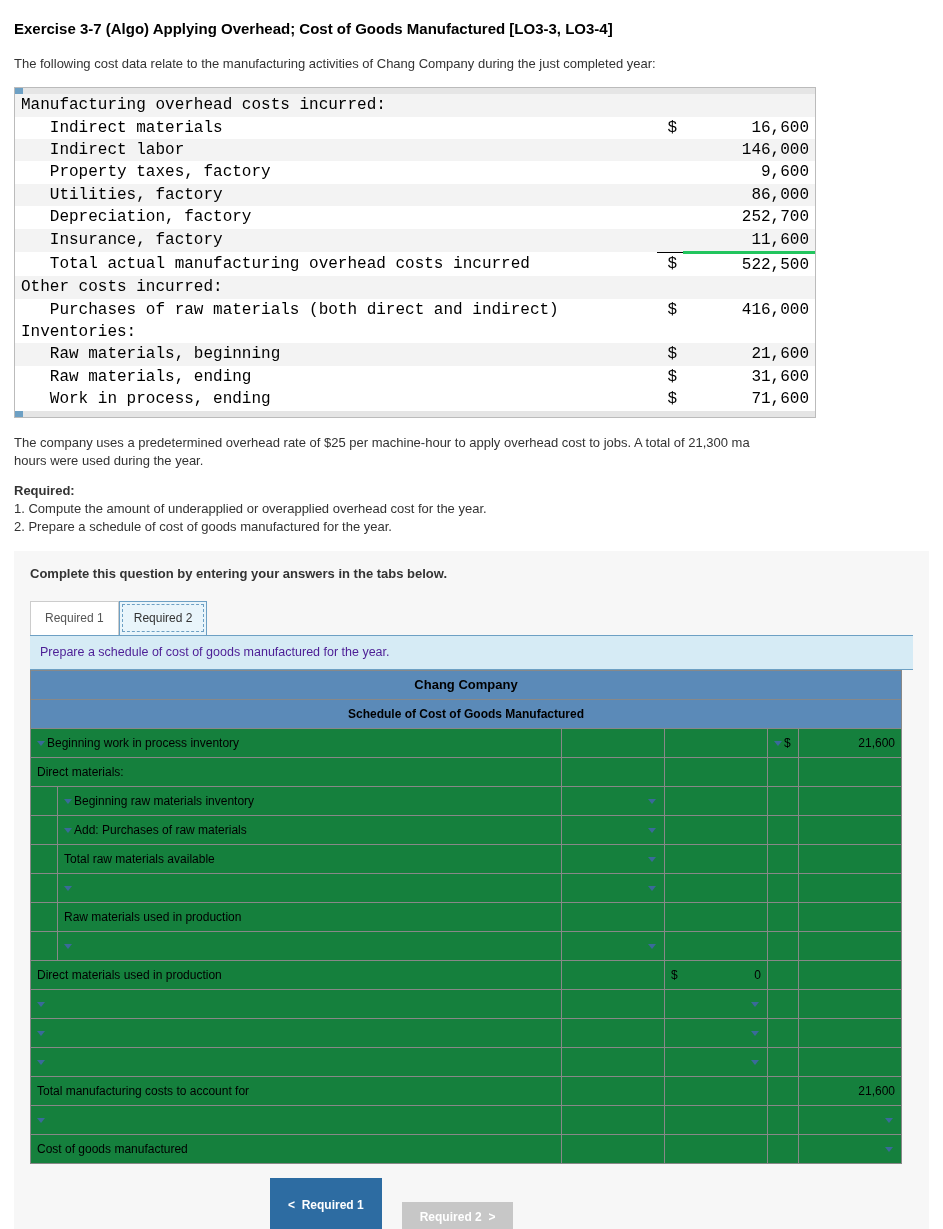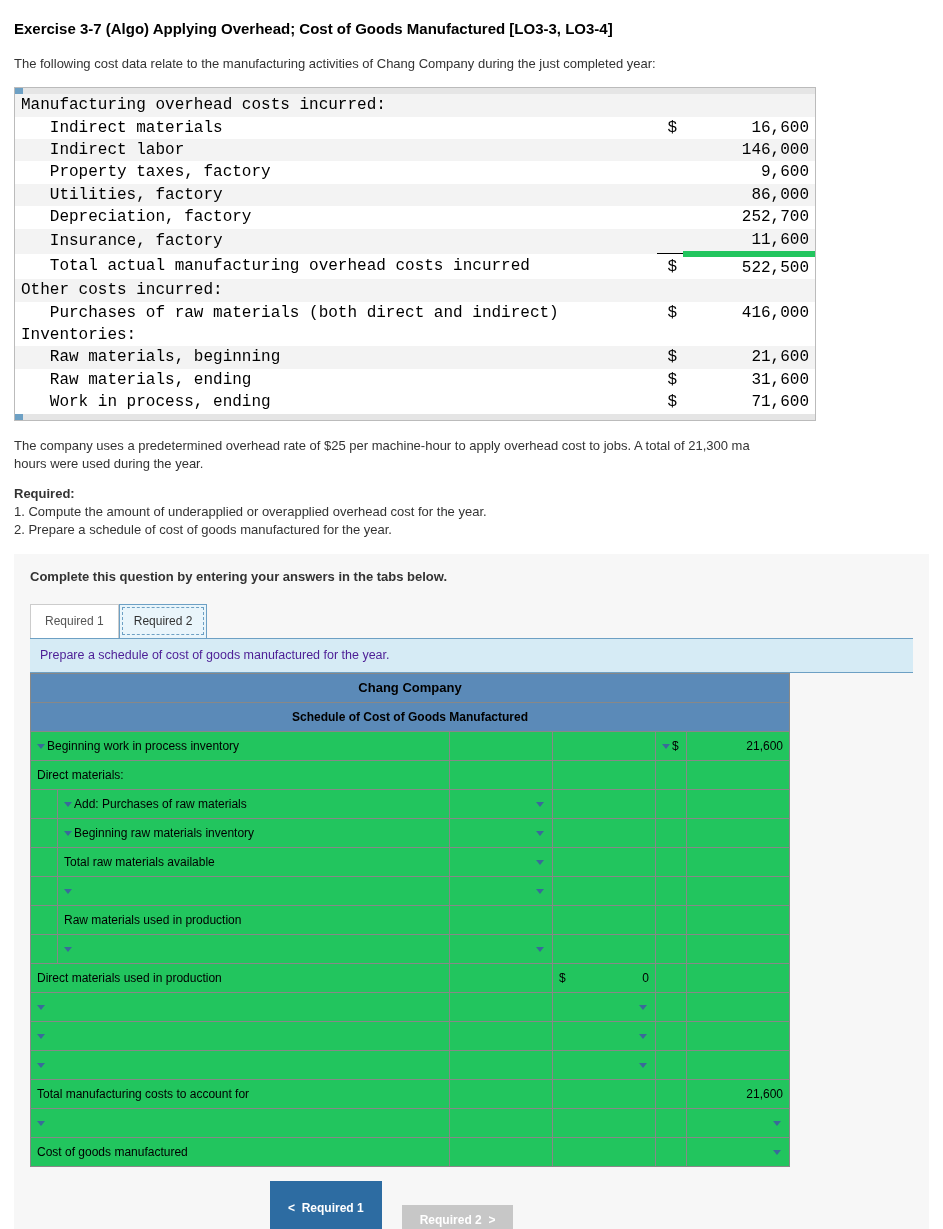--- a/index.html
+++ b/index.html
@@ -60,24 +60,24 @@
   .tabline {
     background: #d6ebf5;
     border-top: 1px solid #6da0c4;
     border-bottom: 1px solid #6da0c4;
     padding: 8px 10px;
     font-size: 12.5px;
     color: #4c1d95;
   }
   table.sched {
     border-collapse: collapse;
-    width: 760px;
+    width: 872px;
     font-size: 12px;
     color:#000;
-    background:#22c55e;
+    background:#15803d;
   }
   table.sched th, table.sched td {
     border: 1px solid #888;
     padding: 3px 6px;
     height: 22px;
   }
   table.sched th.head1 {
     background: #5b8ab8;
     color: #000;
     font-weight: bold;
@@ -150,21 +150,21 @@
           <td class="amt">252,700</td>
         </tr>
   <tr class="alt">
           <td>   Insurance, factory</td>
           <td class="sym"></td>
           <td class="amt">11,600</td>
         </tr>
   <tr>
           <td>   Total actual manufacturing overhead costs incurred</td>
           <td class="sym" style="border-top:1px solid #000">$</td>
-          <td class="amt" style="border-top:6px solid #22c55e">522,500</td>
+          <td class="amt" style="border-top:3px solid #22c55e">522,500</td>
         </tr>
   <tr class="alt">
           <td colspan="3">Other costs incurred:</td>
         </tr>
   <tr>
           <td>   Purchases of raw materials (both direct and indirect)</td>
           <td class="sym">$</td>
           <td class="amt">416,000</td>
         </tr>
   <tr>
@@ -228,30 +228,30 @@
       <td class="num">21,600</td>
     </tr>
     <tr>
       <td class="label" colspan="2">Direct materials:</td>
       <td class="num"></td>
           <td class="num"></td>
           <td class="sym"></td>
           <td class="num"></td>
     </tr>
     <tr>
-      <td style="border-right:none"></td>
-      <td class="label"><span class="dropmark"></span><span>Add: Purchases of raw materials</span></td>
-      <td class="num"><span class="dropmark"></span></td>
-      <td class="num"></td>
-          <td class="sym"></td>
-          <td class="num"></td>
-    </tr>
-    <tr>
       <td style="border-right:none;width:14px"></td>
       <td class="label"><span class="dropmark"></span><span>Beginning raw materials inventory</span></td>
+      <td class="num"><span class="dropmark"></span></td>
+      <td class="num"></td>
+          <td class="sym"></td>
+          <td class="num"></td>
+    </tr>
+    <tr>
+      <td style="border-right:none"></td>
+      <td class="label"><span class="dropmark"></span><span>Add: Purchases of raw materials</span></td>
       <td class="num"><span class="dropmark"></span></td>
       <td class="num"></td>
           <td class="sym"></td>
           <td class="num"></td>
     </tr>
     <tr>
       <td style="border-right:none"></td>
       <td class="label">Total raw materials available</td>
       <td class="num"><span class="dropmark"></span></td>
       <td class="num"></td>

